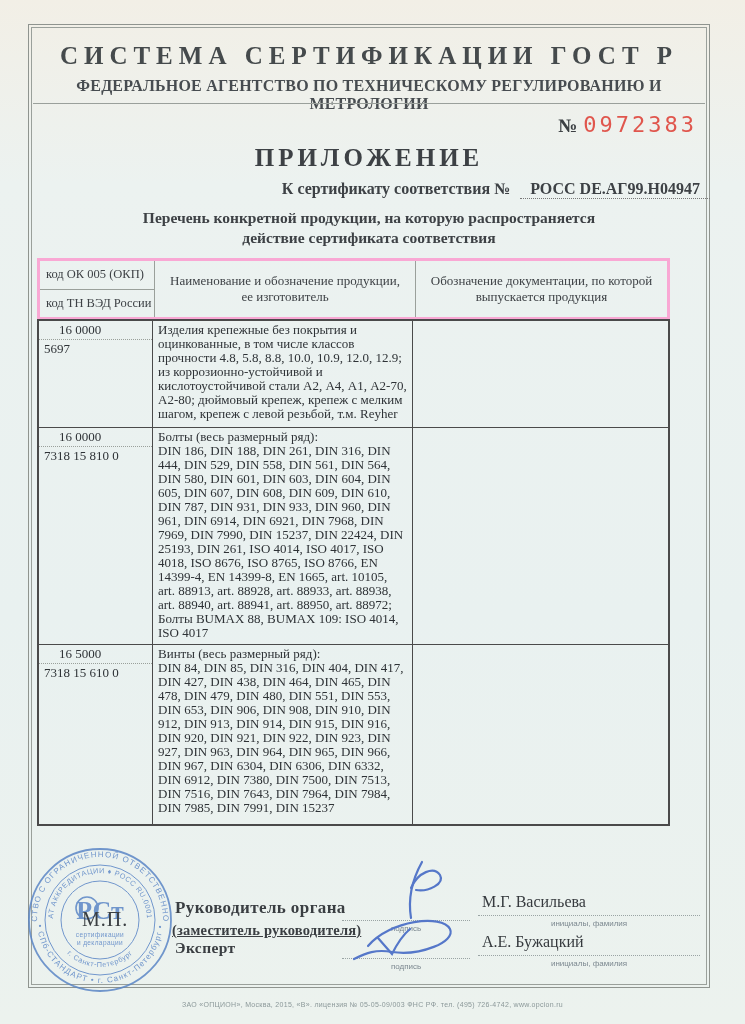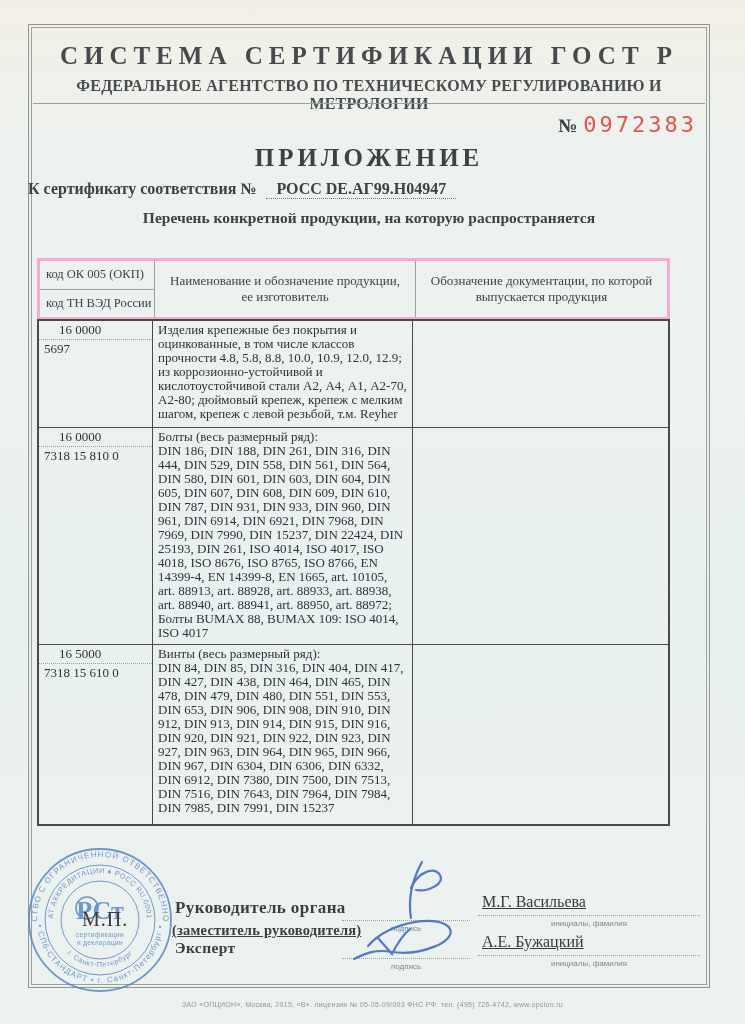--- a/index.html
+++ b/index.html
@@ -34,21 +34,21 @@
   .serial .pref{font-size:19px;font-weight:bold;color:#3c4043;margin-right:6px;}
   .serial .num{
     font-family:"DejaVu Sans Mono",monospace;font-size:22px;color:#e0564d;
     letter-spacing:3px;font-weight:500;
   }
   .doc-title{
     position:absolute;left:28px;top:144px;width:682px;text-align:center;
     font-size:25px;font-weight:bold;letter-spacing:4px;color:#3d4145;
   }
   .cert-line{
-    position:absolute;left:28px;top:180px;width:682px;text-align:left;
+    position:absolute;left:28px;top:180px;width:682px;text-align:right;
     font-size:16px;font-weight:bold;color:#3d4145;
   }
   .cert-line .cert-num{
     font-weight:600;border-bottom:1px dotted #777;padding:0 10px 1px 10px;margin-left:6px;
   }
   .subtitle{
     position:absolute;left:28px;top:208px;width:682px;text-align:center;
     font-size:15.5px;font-weight:bold;line-height:20px;color:#3d4145;
   }
   
@@ -79,21 +79,21 @@
   .mp{position:absolute;left:82px;top:908px;font-size:20px;letter-spacing:1px;color:#3a3e42;}
   .sig-label-1{position:absolute;left:175px;top:898px;font-size:17px;font-weight:bold;color:#3a3e42;letter-spacing:.4px;}
   .sig-label-2{position:absolute;left:172px;top:913px;font-size:14.5px;font-weight:bold;color:#3a3e42;text-decoration:underline;letter-spacing:.2px;margin-top:9px;}
   .sig-label-3{position:absolute;left:175px;top:939px;font-size:15.5px;font-weight:bold;color:#3a3e42;letter-spacing:.4px;}
   .sigline{position:absolute;height:0;border-bottom:1px dotted #9aa4a4;}
   .sl1{left:342px;top:920px;width:128px;}
   .sl2{left:342px;top:958px;width:128px;}
   .caption{position:absolute;font-family:"Liberation Sans",sans-serif;font-size:8px;color:#7c8890;text-align:center;}
   .cap-sign1{left:342px;top:924px;width:128px;}
   .cap-sign2{left:342px;top:962px;width:128px;}
-  .name{position:absolute;font-size:16px;color:#363a3e;text-decoration:underline;}
+  .name{position:absolute;font-size:16px;color:#363a3e;}
   .nm1{left:482px;top:893px;} .nm2{left:482px;top:933px;}
   .nameline{position:absolute;height:0;border-bottom:1px dotted #9aa4a4;}
   .nl1{left:478px;top:915px;width:222px;} .nl2{left:478px;top:955px;width:222px;}
   .cap-name1{left:478px;top:919px;width:222px;} .cap-name2{left:478px;top:959px;width:222px;}
   .scribble{position:absolute;}
   .scr1{left:358px;top:856px;} .scr2{left:348px;top:912px;}
   .fine-print{
     position:absolute;left:0;top:1001px;width:745px;text-align:center;
     font-family:"Liberation Sans",sans-serif;font-size:7px;color:#8b9899;letter-spacing:.3px;
   }
@@ -118,20 +118,21 @@
 
 <div class="doc-title">ПРИЛОЖЕНИЕ</div>
 
 <div class="cert-line">
   <span>К сертификату соответствия №</span>
   <span class="cert-num">РОСС DE.АГ99.Н04947</span>
 </div>
 
 <div class="subtitle">
   <div>Перечень конкретной продукции,  на которую распространяется</div>
+  <div>действие сертификата соответствия</div>
 </div>
 
 <div class="tbl">
   <div class="tbl-head">
     <div class="hcell hc-codes">
       <div>код ОК 005 (ОКП)</div>
       <div class="sep"></div>
       <div>код ТН ВЭД России</div>
     </div>
     <div class="hcell hc-center">Наименование и обозначение продукции, ее изготовитель</div>

